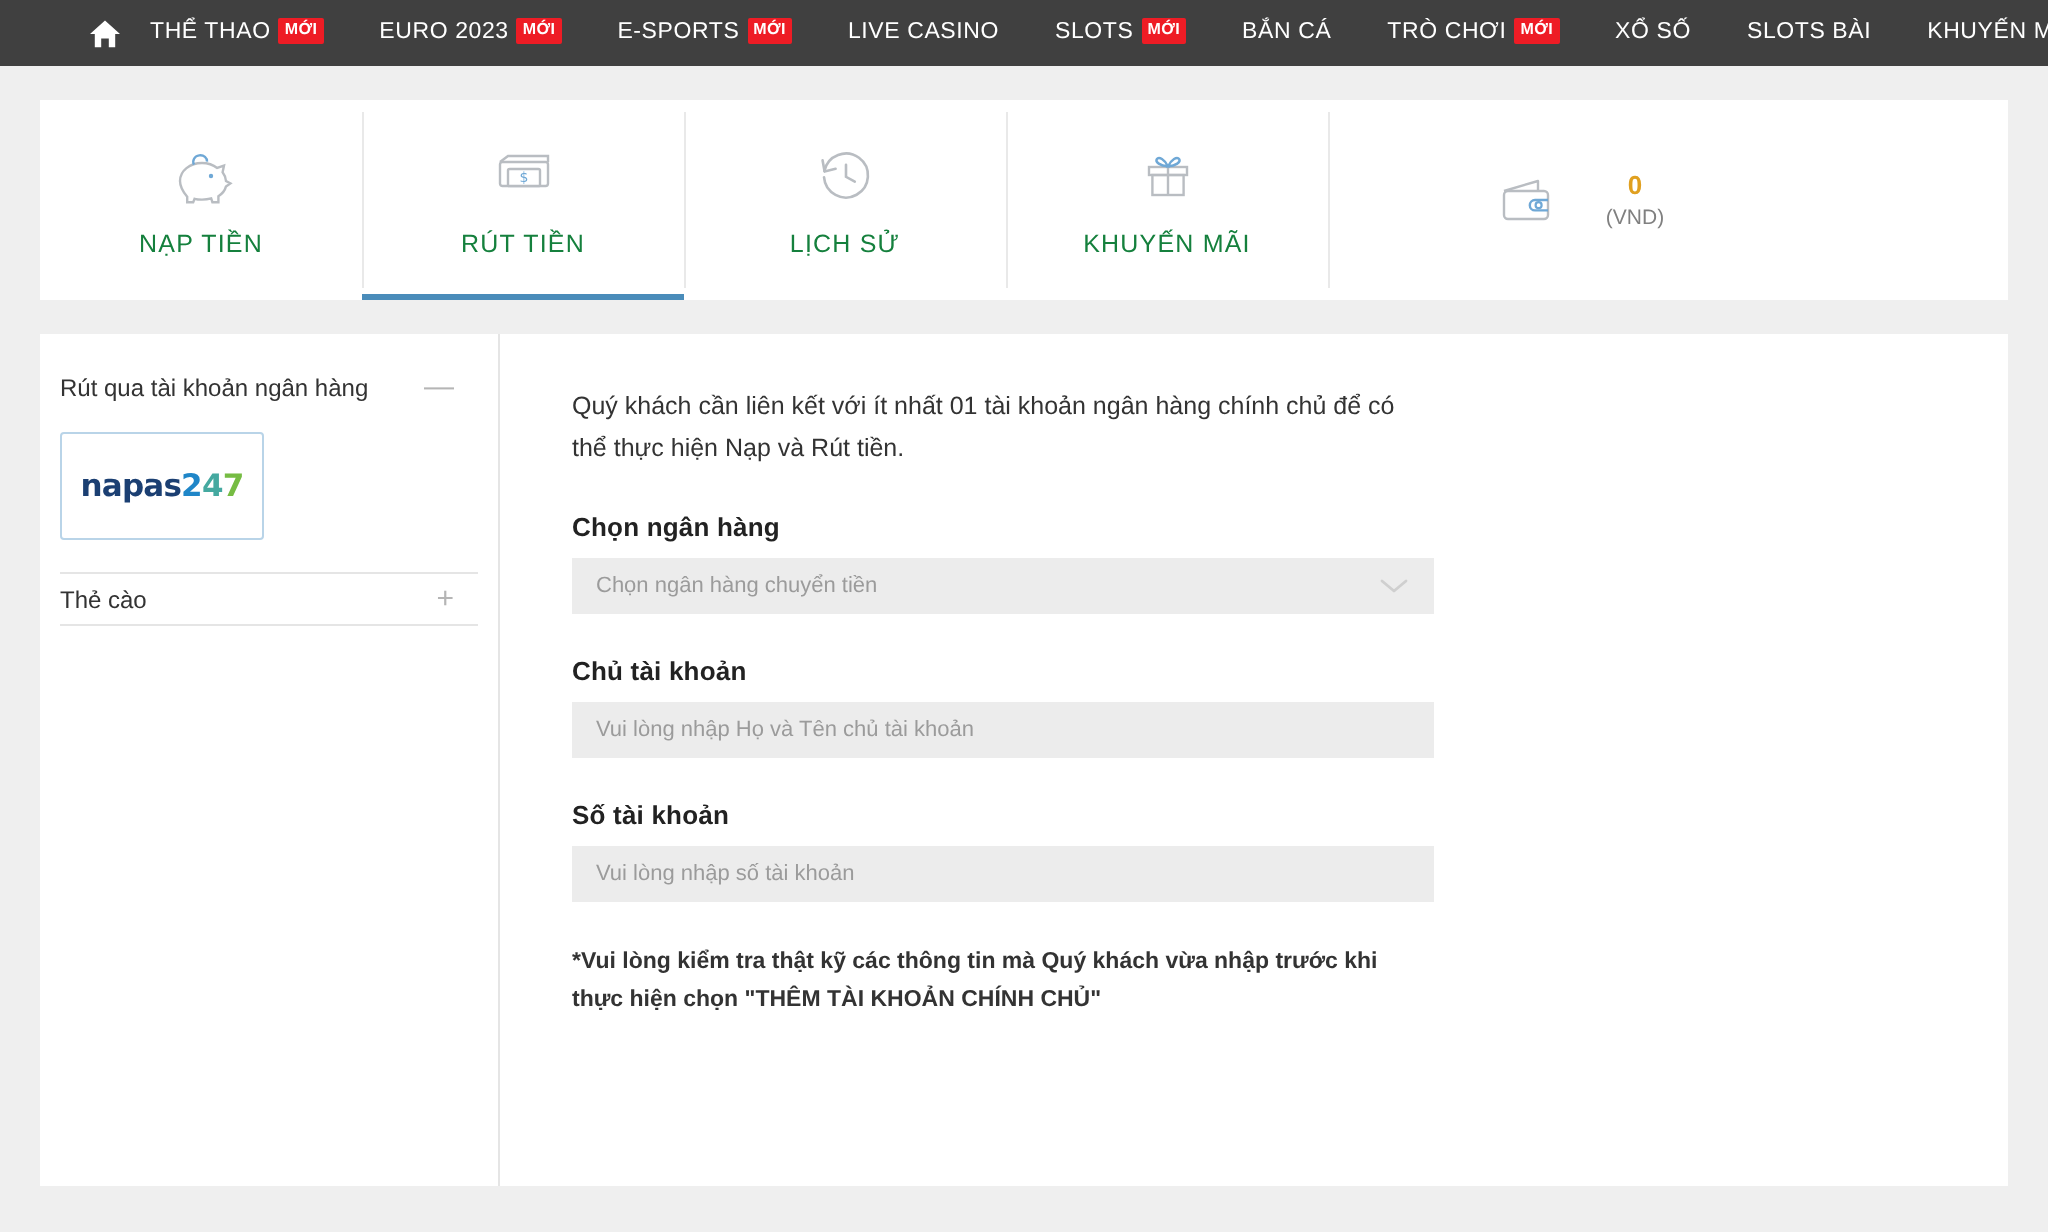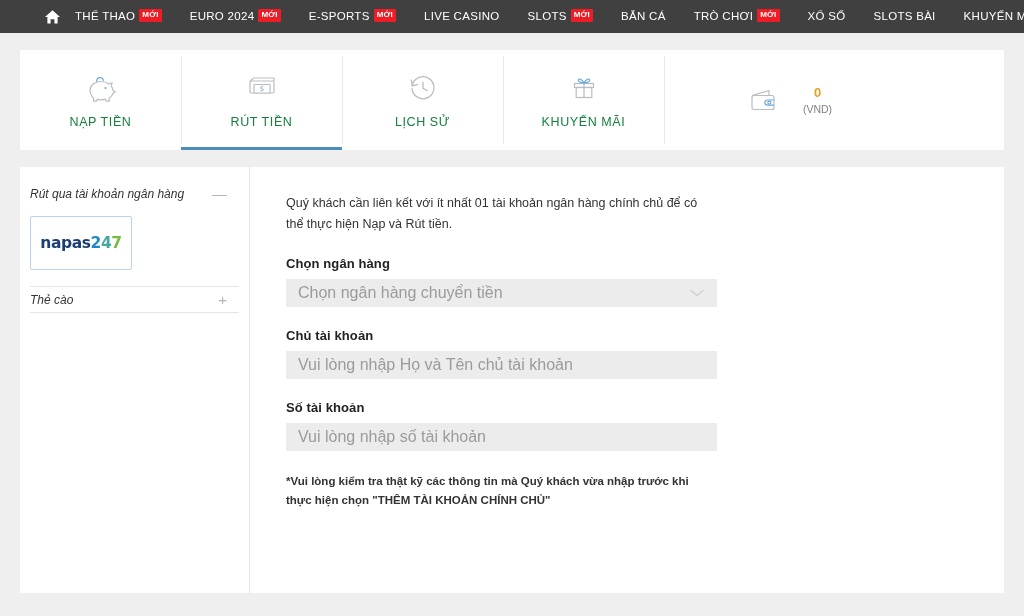--- a/index.html
+++ b/index.html
@@ -136,21 +136,20 @@
   .side-row {
     display: flex;
     align-items: center;
     justify-content: space-between;
     padding: 5px 22px 5px 10px;
     cursor: pointer;
   }
   .side-row-label {
     font-size: 12px;
     color: #333333;
-    font-style: italic;
   }
   .side-sign {
     color: #b5b5b5;
     font-size: 15px;
     line-height: 1;
     font-weight: 300;
     user-select: none;
   }
   .napas-box {
     margin: 10px 0 0 10px;
@@ -203,21 +202,21 @@
     margin-bottom: 8px;
     letter-spacing: 0.1px;
   }
   .field-input {
     height: 28px;
     background: #ececec;
     display: flex;
     align-items: center;
     justify-content: space-between;
     padding: 0 12px;
-    font-size: 16px;
+    font-size: 11px;
     color: #9b9b9b;
     margin-bottom: 21px;
     cursor: text;
   }
   .field-input.select { cursor: pointer; }
   .chev { display: flex; align-items: center; }
   .note {
     font-size: 11.5px;
     color: #333333;
     line-height: 1.6;
@@ -248,21 +247,21 @@
     <svg width="17" height="16" viewBox="0 0 17 16" aria-hidden="true">
       <path d="M8.5 1.3 L16 8 L13.6 8 L13.6 14.6 L10.4 14.6 L10.4 10.2 L6.6 10.2 L6.6 14.6 L3.4 14.6 L3.4 8 L1 8 Z" fill="#ffffff"></path>
     </svg>
   </div>
   <div id="nav-items" style="display:flex;align-items:center;">
       <div class="nav-item">
         <span class="nav-label">THỂ THAO</span>
         <span class="nav-badge">MỚI</span>
       </div>
       <div class="nav-item">
-        <span class="nav-label">EURO 2024</span>
+        <span class="nav-label">EURO 2023</span>
         <span class="nav-badge">MỚI</span>
       </div>
       <div class="nav-item">
         <span class="nav-label">E-SPORTS</span>
         <span class="nav-badge">MỚI</span>
       </div>
       <div class="nav-item">
         <span class="nav-label">LIVE CASINO</span>
       </div>
       <div class="nav-item">

